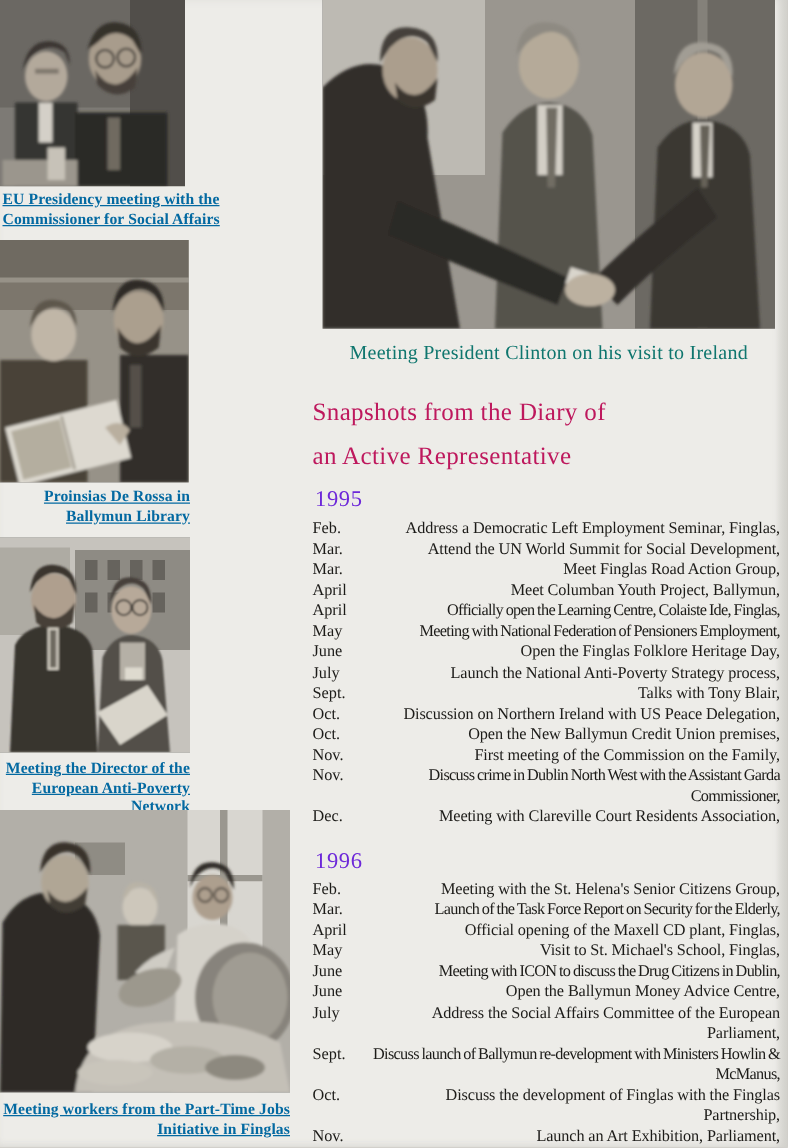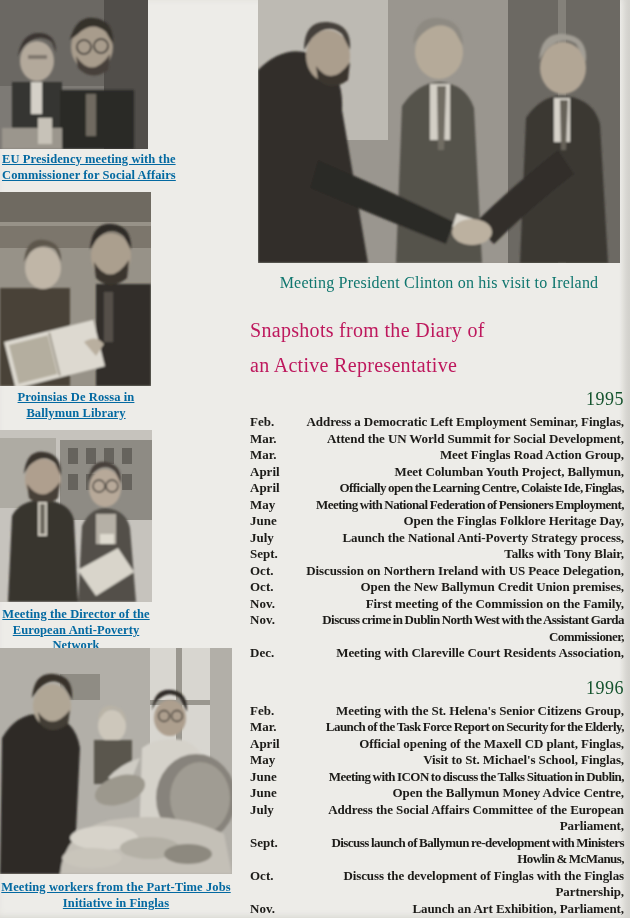--- a/index.html
+++ b/index.html
@@ -11,35 +11,35 @@
     box-shadow:inset -6px 0 10px -4px #cfcec9, inset 0 -4px 8px -4px #d8d7d2;
   }
   .scan-edge{position:absolute;right:0;top:0;width:10px;height:918px;
     background:linear-gradient(to left,#d2d1cc,rgba(210,209,204,0));}
   .photo{position:absolute;margin:0;padding:0;background:#8a8781;overflow:hidden;}
   .photo svg{display:block;width:100%;height:100%;}
   .caption{
     position:absolute;font-weight:bold;font-size:12.5px;line-height:15.5px;
     text-decoration:underline;color:#0369a1;letter-spacing:0.1px;
   }
-  .caption.center{text-align:center;}
+  .caption.center{text-align:right;}
   .main-caption{
     position:absolute;left:258px;top:274px;width:362px;text-align:center;
     font-size:16px;color:#0f766e;letter-spacing:0.2px;
   }
   .right-col{position:absolute;left:250px;top:296px;width:374px;}
   .page-title{
     font-size:20px;line-height:35px;font-weight:400;color:#be185d;
     letter-spacing:0.3px;margin:17px 0 6px 0;
   }
   .year-heading{
-    font-size:18px;font-weight:400;color:#14532d;margin:0 0 4px 2px;letter-spacing:0.5px;text-align:right;
+    font-size:18px;font-weight:400;color:#6d28d9;margin:0 0 4px 2px;letter-spacing:0.5px;
   }
   .diary-section{margin-bottom:16px;}
-  .entries{font-size:13px;line-height:16.5px;color:#1c1b18;font-weight:bold;}
+  .entries{font-size:13px;line-height:16.5px;color:#1c1b18;}
   .entry{display:flex;align-items:flex-start;}
   .entry .month{flex:0 0 44px;}
   .entry .desc{flex:1 1 auto;letter-spacing:-0.1px;text-align:right;}
   .entry.condensed .desc{letter-spacing:-0.55px;word-spacing:-0.6px;}
 </style>
 </head>
 <body>
 
 <div class="page">
   <div class="scan-edge"></div>
@@ -302,21 +302,21 @@
           <div class="entry">
             <span class="month">April</span>
             <span class="desc">Official opening of the Maxell CD plant, Finglas,</span>
           </div>
           <div class="entry">
             <span class="month">May</span>
             <span class="desc">Visit to St. Michael's School, Finglas,</span>
           </div>
           <div class="entry condensed">
             <span class="month">June</span>
-            <span class="desc">Meeting with ICON to discuss the Talks Situation in Dublin,</span>
+            <span class="desc">Meeting with ICON to discuss the Drug Citizens in Dublin,</span>
           </div>
           <div class="entry">
             <span class="month">June</span>
             <span class="desc">Open the Ballymun Money Advice Centre,</span>
           </div>
           <div class="entry">
             <span class="month">July</span>
             <span class="desc">Address the Social Affairs Committee of the European Parliament,</span>
           </div>
           <div class="entry condensed">

